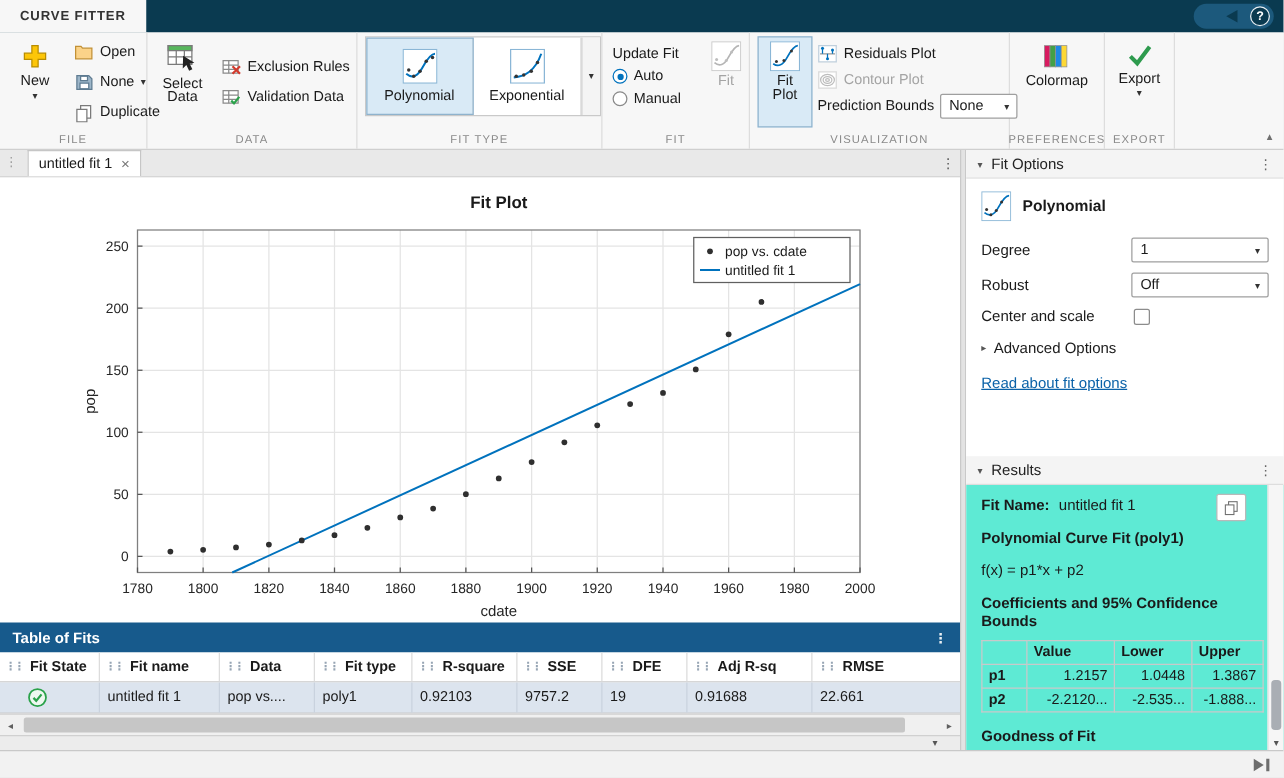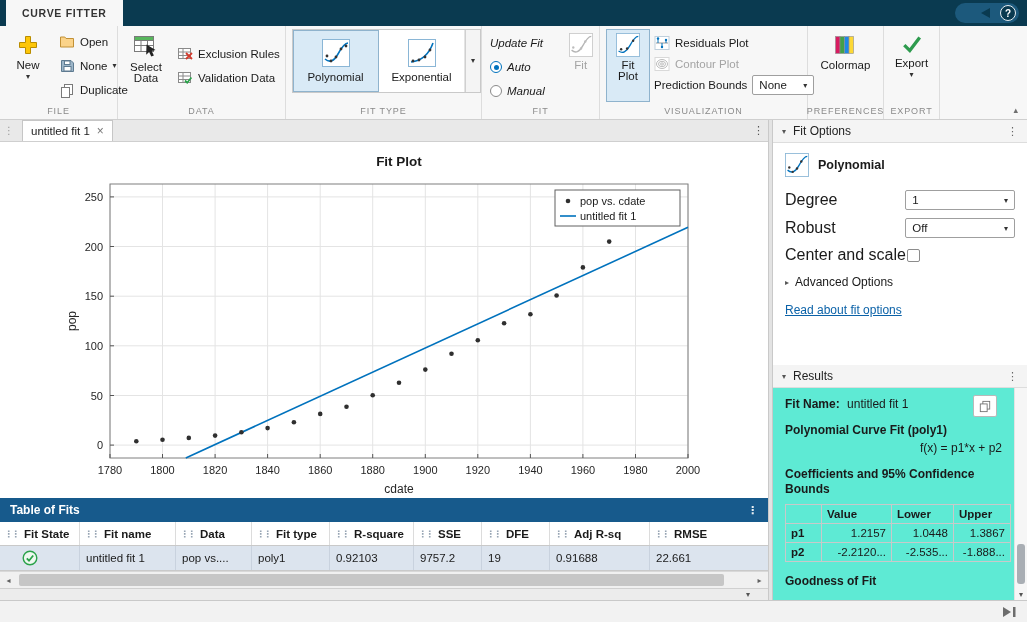--- a/index.html
+++ b/index.html
@@ -1,40 +1,40 @@
 <!DOCTYPE html>
 <html><head>
 <meta charset="utf-8">
 <style>
   * {box-sizing:border-box; margin:0; padding:0;}
   body {width:1027px; height:622px; font-family:"Liberation Sans","DejaVu Sans",sans-serif; font-size:12px; color:#1a1a1a; background:#dcdcdc;}
   .app {width:1027px; height:622px; display:flex; flex-direction:column; overflow:hidden; background:#f7f7f7;}
 
   
   .titlebar {height:26px; background:#0a3a50; display:flex; align-items:flex-end; position:relative; flex:0 0 auto;}
-  .tb-tab {height:26px; margin-left:6px; background:#f7f7f7; display:flex; align-items:center; padding:0 16px; font-size:10.5px; font-weight:bold; letter-spacing:.7px; color:#333; cursor:default;}
+  .tb-tab {height:26px; background:#f7f7f7; display:flex; align-items:center; padding:0 16px; font-size:10.5px; font-weight:bold; letter-spacing:.7px; color:#333; cursor:default;}
   .help-pill {position:absolute; right:8px; top:3px; height:20px; width:64px; background:#1c597c; border-radius:10px; display:flex; align-items:center; justify-content:flex-end; padding-right:3px; gap:10px;}
   .help-arrow {width:0; height:0; border-top:5px solid transparent; border-bottom:5px solid transparent; border-right:9px solid #0a3a50;}
   .help-circle {width:16px; height:16px; border-radius:50%; background:#0a3a50; border:1.5px solid #e8eef2; color:#fff; font-size:10px; font-weight:bold; display:flex; align-items:center; justify-content:center;}
 
   
   .ribbon {height:94px; background:#f7f7f7; border-bottom:1px solid #cfcfcf; display:flex; position:relative; flex:0 0 auto;}
   .rgroup {display:flex; flex-direction:column; border-right:1px solid #ddd;}
   .rbody {flex:1; display:flex; align-items:stretch; padding:3px 6px 0 6px; gap:4px;}
   .rlabel {height:17px; font-size:9px; color:#8a8a8a; letter-spacing:.9px; display:flex; align-items:center; justify-content:center;}
   .g-file{width:118px}.g-data{width:168px}.g-fittype{width:196px}.g-fit{width:118px}.g-vis{width:208px}.g-pref{width:76px}.g-export{width:56px}
   .bigbtn {display:flex; flex-direction:column; align-items:center; justify-content:flex-start; gap:2px; padding:4px 2px 0; min-width:44px; font-size:11.5px; cursor:pointer;}
   .smallcol {display:flex; flex-direction:column; justify-content:center; gap:3px; padding:2px 0;}
   .smallbtn {display:flex; align-items:center; gap:5px; font-size:11.5px; height:21px; padding:0 5px; cursor:pointer; white-space:nowrap;}
   .caret {font-size:8px; color:#333; line-height:8px;}
   .gallery {display:flex; border:1px solid #c9c9c9; background:#fff; height:64px; margin-top:3px;}
   .tile {width:86px; display:flex; flex-direction:column; align-items:center; justify-content:center; gap:4px; font-size:11.5px; border-right:1px solid #e4e4e4; cursor:pointer;}
   .tile.selected {background:#d9eaf6; outline:1px solid #8fb3cd; outline-offset:-1px;}
   .gallery-dd {width:15px; display:flex; align-items:center; justify-content:center; background:#f4f4f4; border-left:1px solid #d0d0d0; cursor:pointer;}
-  .fit-left {display:flex; flex-direction:column; justify-content:flex-start; gap:6px; padding:5px 2px 0;font-style:italic;}
+  .fit-left {display:flex; flex-direction:column; justify-content:flex-start; padding:5px 2px 0;}
   .rrow {display:flex; align-items:center; gap:5px; font-size:11.5px; height:18px; white-space:nowrap;}
   .radio {width:12px; height:12px; border-radius:50%; border:1px solid #8a8a8a; background:#fff; display:inline-block; position:relative; flex:0 0 auto;}
   .radio.sel {border-color:#0072bd;}
   .radio.sel::after {content:""; position:absolute; left:2.5px; top:2.5px; width:5px; height:5px; border-radius:50%; background:#0072bd;}
   .disabled {color:#a4a4a4 !important;}
   .dd {height:20px; border:1px solid #9f9f9f; background:#fff; display:flex; align-items:center; padding:4px 6px; font-size:11.5px; border-radius:2px; cursor:pointer;}
   .dd .dd-caret {margin-left:auto; font-size:8px; color:#333; padding-left:6px;}
   .vis-rows {display:flex; flex-direction:column; gap:3px; padding-top:5px;}
   .ribbon-collapse {position:absolute; right:9px; bottom:4px; font-size:9px; color:#707070; cursor:pointer;}
   .ribbon-filler {flex:1; border-right:none;}
@@ -74,31 +74,31 @@
 
   
   .panel-h {height:23px; background:#f4f4f4; border-bottom:1px solid #ddd; display:flex; align-items:center; padding:0 9px; gap:7px; flex:0 0 auto; cursor:pointer;}
   .tri {font-size:8px; color:#555;}
   .ph-label {font-size:12px; color:#222;}
   .menu {font-size:11px; color:#666;}
   .panel-h .menu {margin-left:auto;}
   .fo-content {height:222px; padding:10px 12px; background:#fff; flex:0 0 auto;}
   .type-row {display:flex; align-items:center; gap:9px; margin-bottom:13px; font-weight:bold; font-size:12.5px;}
   .form-row {display:flex; align-items:center; margin-bottom:8px;}
-  .f-label {width:122px; font-size:16px;}
+  .f-label {width:122px; font-size:12px;}
   .dd-narrow {width:111px;}
   .checkbox {width:13px; height:13px; border:1px solid #8c8c8c; background:#fff; border-radius:2px; cursor:pointer;}
   .adv-row {display:flex; align-items:center; gap:6px; margin:11px 0 14px; font-size:12px; cursor:pointer;}
   .link {color:#0b62a8; text-decoration:underline; font-size:12px; cursor:pointer;}
   .results-panel {position:relative; flex:1; overflow:hidden; background:#5eead4;}
   .res-content {height:212px; padding:9px 12px 0; overflow:hidden; margin-right:13px;}
   .bold {font-weight:bold;}
   .fitname-row {font-size:12px; margin-bottom:2px;}
   .copy-btn {position:absolute; top:7px; right:30px; width:24px; height:22px; border:1px solid #b9b9b9; background:#fff; border-radius:2px; display:flex; align-items:center; justify-content:center; cursor:pointer;}
-  .mt12 {margin-top:12px;} .mt2 {margin-top:4px;text-align:right;}
+  .mt12 {margin-top:12px;} .mt2 {margin-top:12px;}
   .coeff-title {width:205px; line-height:1.25;}
   .coef-table {border-collapse:collapse; margin-top:7px; table-layout:fixed; width:225px; font-size:11.5px;}
   .coef-table th, .coef-table td {border:1px solid #c9c9c9; padding:3px 5px; text-align:left; overflow:hidden; white-space:nowrap;}
   .coef-table .num {text-align:right;}
   .vscroll {position:absolute; top:0; right:0; bottom:0; width:13px; background:#f6f6f6; border-left:1px solid #e3e3e3;}
   .vthumb {position:absolute; left:2px; right:2px; bottom:16px; height:40px; background:#a9aeb4; border-radius:3px; cursor:pointer;}
   .vs-down {position:absolute; bottom:1px; left:0; right:0; text-align:center; font-size:8px; color:#555; cursor:pointer;}
 
   
   .app-bottom {height:22px; background:#f2f2f2; border-top:1px solid #c9c9c9; display:flex; align-items:center; justify-content:flex-end; padding-right:7px; flex:0 0 auto; gap:10px;}

